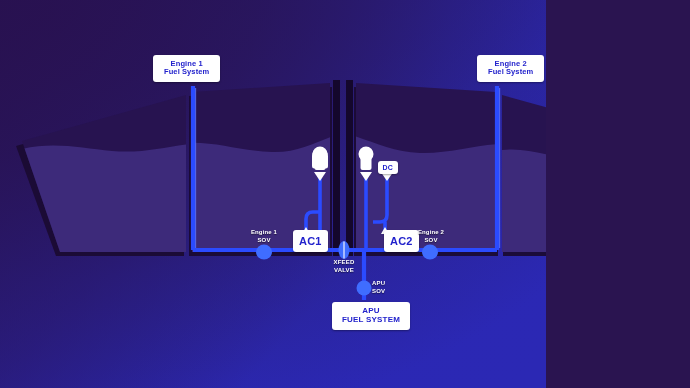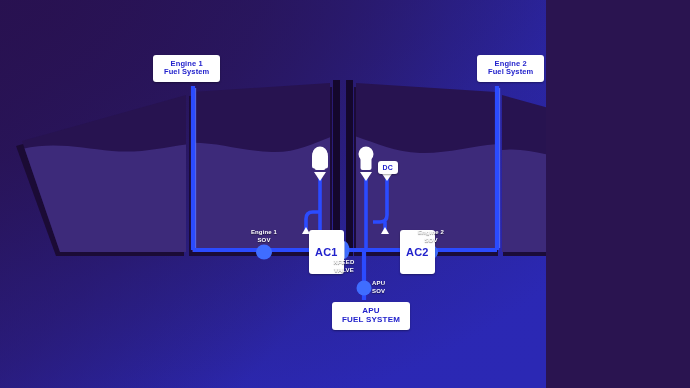--- a/index.html
+++ b/index.html
@@ -22,21 +22,21 @@
     background:#ffffff;
     color:#2222cc;
     border-radius:3px;
     text-align:center;
     font-weight:bold;
     line-height:1.12;
     box-shadow:0 1px 2px rgba(0,0,0,.35);
     white-space:nowrap;
   }
   .lbl-engine{font-size:7.5px;padding:5px 11px;letter-spacing:.1px;}
-  .lbl-pump{font-size:11px;padding:16px 6px;letter-spacing:.2px;margin-left:16px;}
+  .lbl-pump{font-size:11px;padding:5px 6px;letter-spacing:.2px;}
   .lbl-dc{font-size:7px;padding:2.5px 4.5px;letter-spacing:.2px;}
   .lbl-apu{font-size:8px;padding:5px 10px;letter-spacing:.2px;}
   .ftxt{
     position:absolute;color:#ffffff;font-size:6px;font-weight:bold;
     text-align:center;line-height:1.25;letter-spacing:.15px;
     text-shadow:0 1px 1px rgba(0,0,0,.5);white-space:nowrap;
   }
 </style>
 </head>
 <body>

